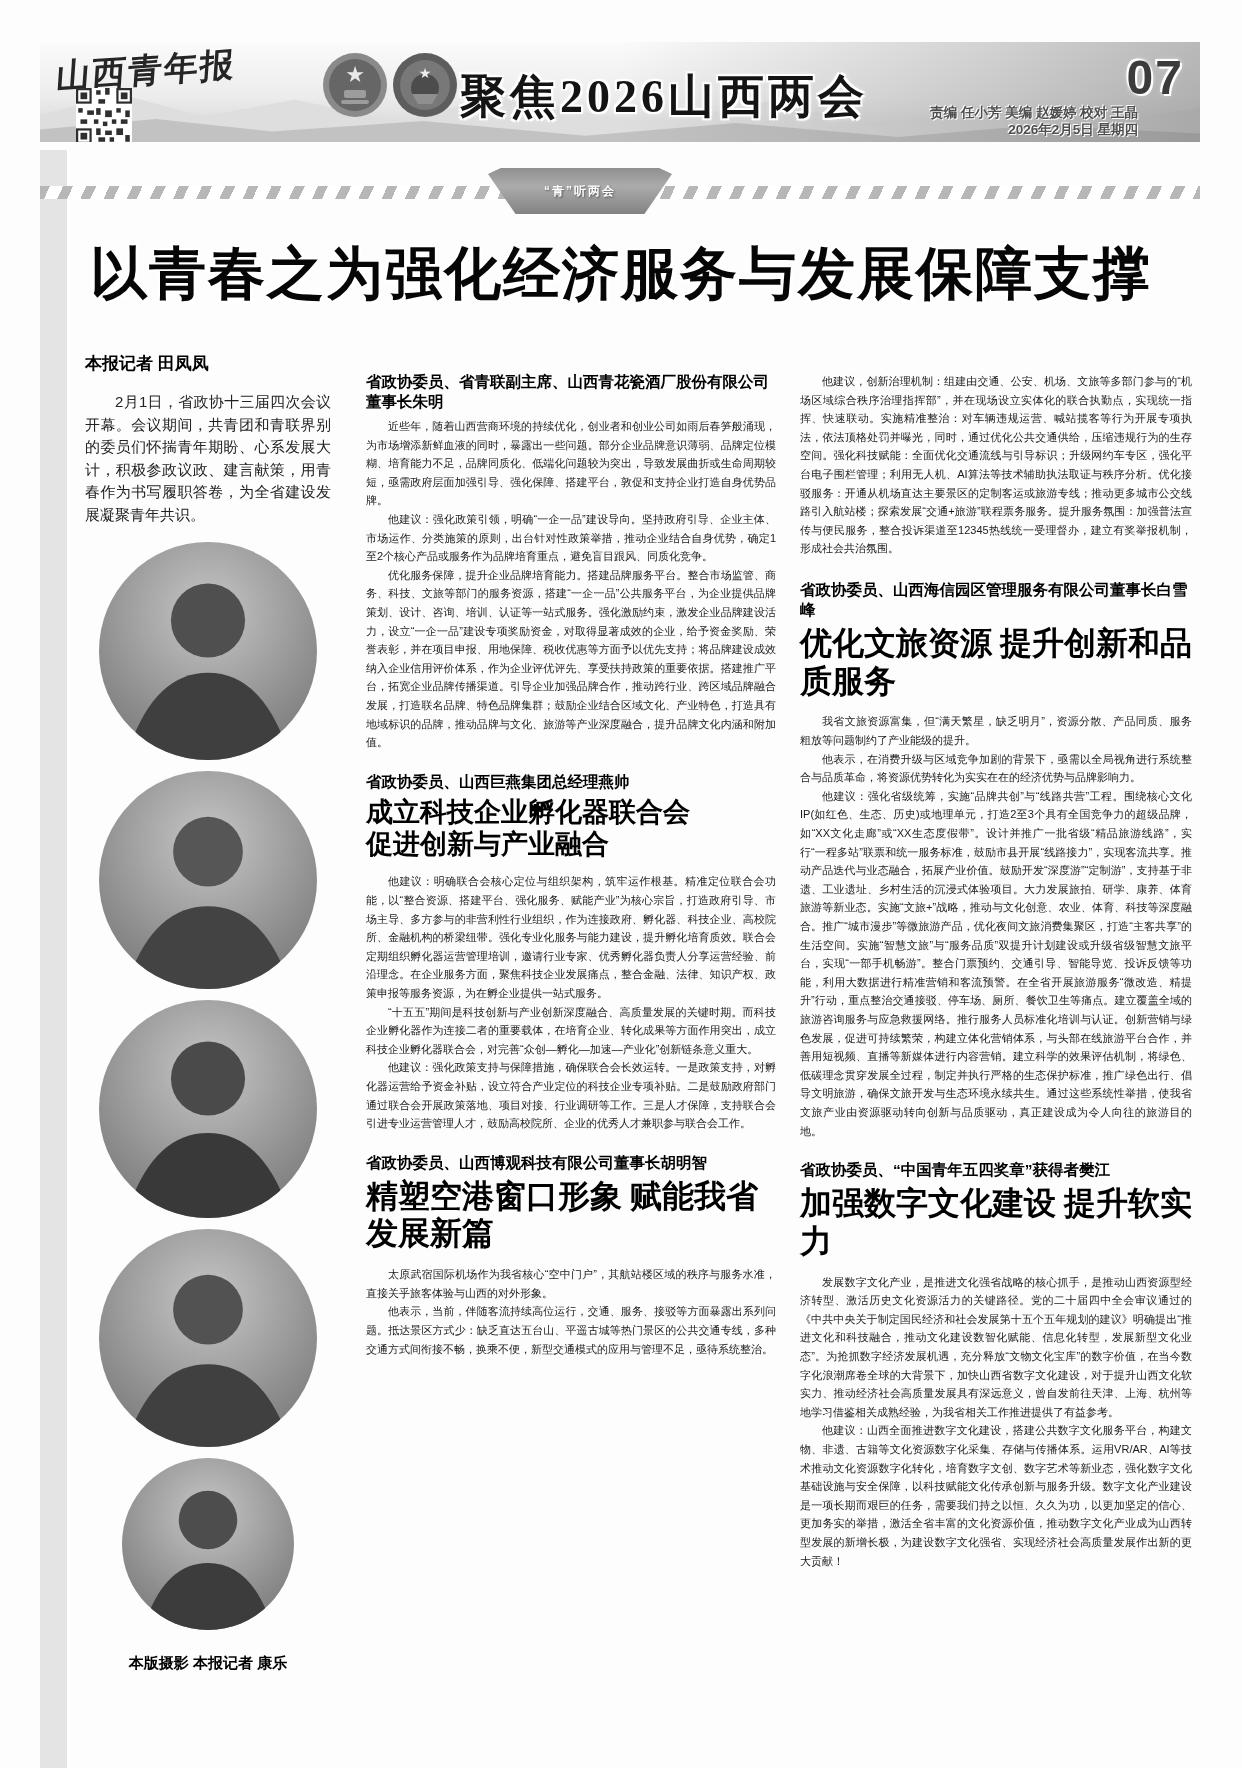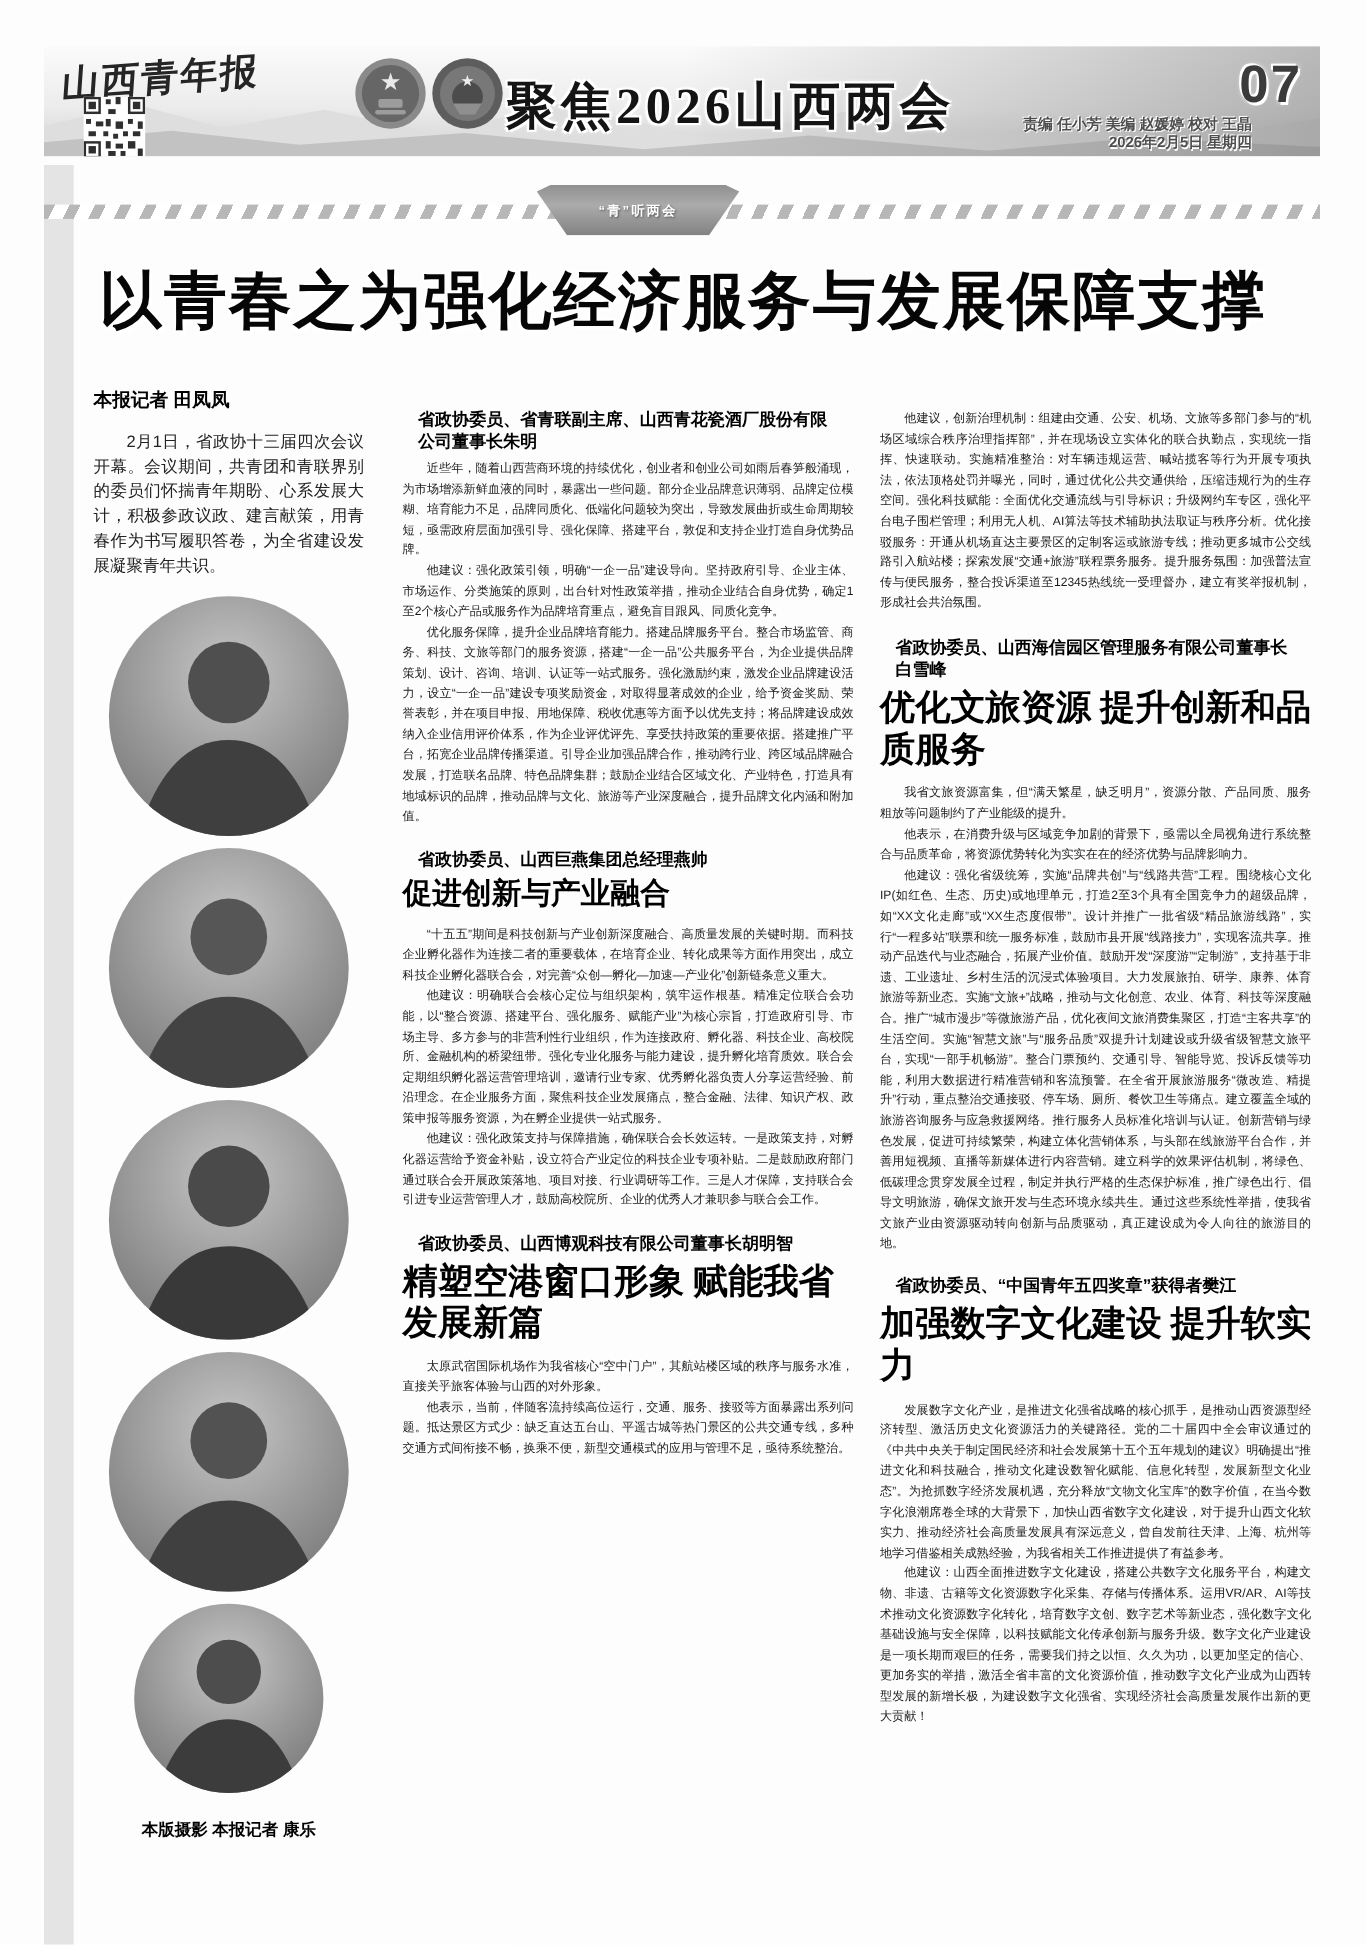--- a/index.html
+++ b/index.html
@@ -55,21 +55,21 @@
         background:radial-gradient(circle at 50% 32%,#c6c6c6,#8e8e8e 62%,#6e6e6e);}
   .photo.small{width:172px;height:172px;}
   .photo svg{width:100%;height:100%;display:block;}
   .photo-caption{font-size:15px;font-weight:700;color:#000;text-align:center;margin-top:24px;}
 
   
   .col{position:absolute;top:372px;}
   .col-mid{left:366px;width:410px;}
   .col-right{left:800px;width:392px;}
   .article{margin-bottom:20px;}
-  .kicker{font-size:15.5px;font-weight:700;color:#000;margin:0 14px 5px;line-height:20px;}
+  .kicker{font-size:15.5px;font-weight:700;color:#000;margin:0 0 5px;line-height:20px;}
   .headline{font-family:"Liberation Serif",serif;font-weight:700;color:#000;margin:0 0 12px;line-height:1.18;}
   .headline .hl{display:block;}
   .headline.two{font-size:27px;}
   .headline.one{font-size:32px;}
   .bodytext p{font-size:11px;line-height:18.6px;text-align:justify;text-indent:2em;margin:0;color:#1a1a1a;}
   .cont{margin-bottom:22px;}
 </style>
 </head>
 <body>
 
@@ -197,25 +197,26 @@
       <div class="bodytext">
         <p>近些年，随着山西营商环境的持续优化，创业者和创业公司如雨后春笋般涌现，为市场增添新鲜血液的同时，暴露出一些问题。部分企业品牌意识薄弱、品牌定位模糊、培育能力不足，品牌同质化、低端化问题较为突出，导致发展曲折或生命周期较短，亟需政府层面加强引导、强化保障、搭建平台，敦促和支持企业打造自身优势品牌。</p>
         <p>他建议：强化政策引领，明确“一企一品”建设导向。坚持政府引导、企业主体、市场运作、分类施策的原则，出台针对性政策举措，推动企业结合自身优势，确定1至2个核心产品或服务作为品牌培育重点，避免盲目跟风、同质化竞争。</p>
         <p>优化服务保障，提升企业品牌培育能力。搭建品牌服务平台。整合市场监管、商务、科技、文旅等部门的服务资源，搭建“一企一品”公共服务平台，为企业提供品牌策划、设计、咨询、培训、认证等一站式服务。强化激励约束，激发企业品牌建设活力，设立“一企一品”建设专项奖励资金，对取得显著成效的企业，给予资金奖励、荣誉表彰，并在项目申报、用地保障、税收优惠等方面予以优先支持；将品牌建设成效纳入企业信用评价体系，作为企业评优评先、享受扶持政策的重要依据。搭建推广平台，拓宽企业品牌传播渠道。引导企业加强品牌合作，推动跨行业、跨区域品牌融合发展，打造联名品牌、特色品牌集群；鼓励企业结合区域文化、产业特色，打造具有地域标识的品牌，推动品牌与文化、旅游等产业深度融合，提升品牌文化内涵和附加值。</p>
       </div>
     </article>
 
     <article class="article">
       <h4 class="kicker">省政协委员、山西巨燕集团总经理燕帅</h4>
       <h3 class="headline two">
+        <span class="hl">成立科技企业孵化器联合会</span>
         <span class="hl">促进创新与产业融合</span>
       </h3>
       <div class="bodytext">
+        <p>他建议：明确联合会核心定位与组织架构，筑牢运作根基。精准定位联合会功能，以“整合资源、搭建平台、强化服务、赋能产业”为核心宗旨，打造政府引导、市场主导、多方参与的非营利性行业组织，作为连接政府、孵化器、科技企业、高校院所、金融机构的桥梁纽带。强化专业化服务与能力建设，提升孵化培育质效。联合会定期组织孵化器运营管理培训，邀请行业专家、优秀孵化器负责人分享运营经验、前沿理念。在企业服务方面，聚焦科技企业发展痛点，整合金融、法律、知识产权、政策申报等服务资源，为在孵企业提供一站式服务。</p>
         <p>“十五五”期间是科技创新与产业创新深度融合、高质量发展的关键时期。而科技企业孵化器作为连接二者的重要载体，在培育企业、转化成果等方面作用突出，成立科技企业孵化器联合会，对完善“众创—孵化—加速—产业化”创新链条意义重大。</p>
-        <p>他建议：明确联合会核心定位与组织架构，筑牢运作根基。精准定位联合会功能，以“整合资源、搭建平台、强化服务、赋能产业”为核心宗旨，打造政府引导、市场主导、多方参与的非营利性行业组织，作为连接政府、孵化器、科技企业、高校院所、金融机构的桥梁纽带。强化专业化服务与能力建设，提升孵化培育质效。联合会定期组织孵化器运营管理培训，邀请行业专家、优秀孵化器负责人分享运营经验、前沿理念。在企业服务方面，聚焦科技企业发展痛点，整合金融、法律、知识产权、政策申报等服务资源，为在孵企业提供一站式服务。</p>
         <p>他建议：强化政策支持与保障措施，确保联合会长效运转。一是政策支持，对孵化器运营给予资金补贴，设立符合产业定位的科技企业专项补贴。二是鼓励政府部门通过联合会开展政策落地、项目对接、行业调研等工作。三是人才保障，支持联合会引进专业运营管理人才，鼓励高校院所、企业的优秀人才兼职参与联合会工作。</p>
       </div>
     </article>
 
     <article class="article">
       <h4 class="kicker">省政协委员、山西博观科技有限公司董事长胡明智</h4>
       <h3 class="headline one">
         <span class="hl">精塑空港窗口形象 赋能我省发展新篇</span>
       </h3>
       <div class="bodytext">

